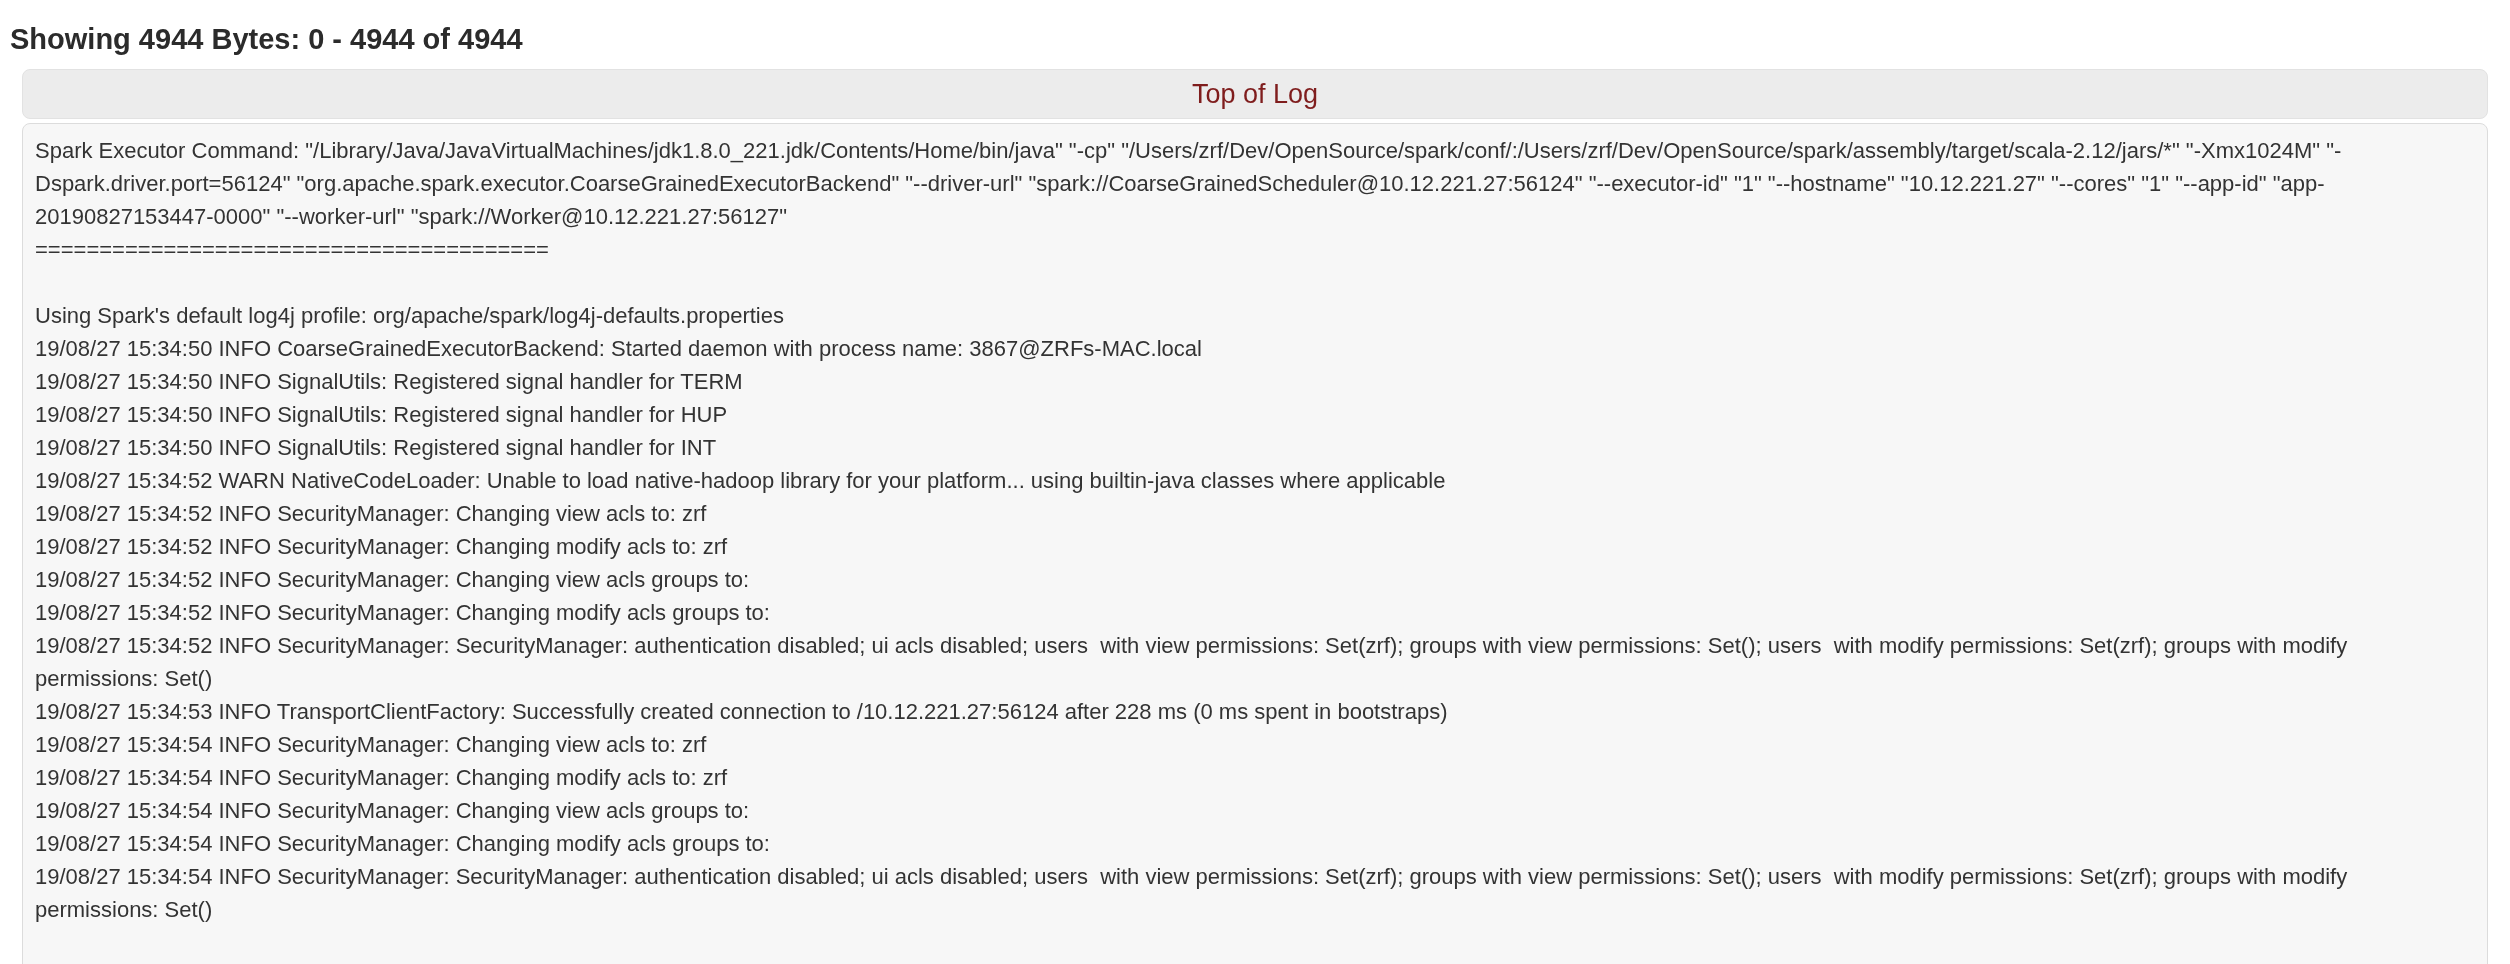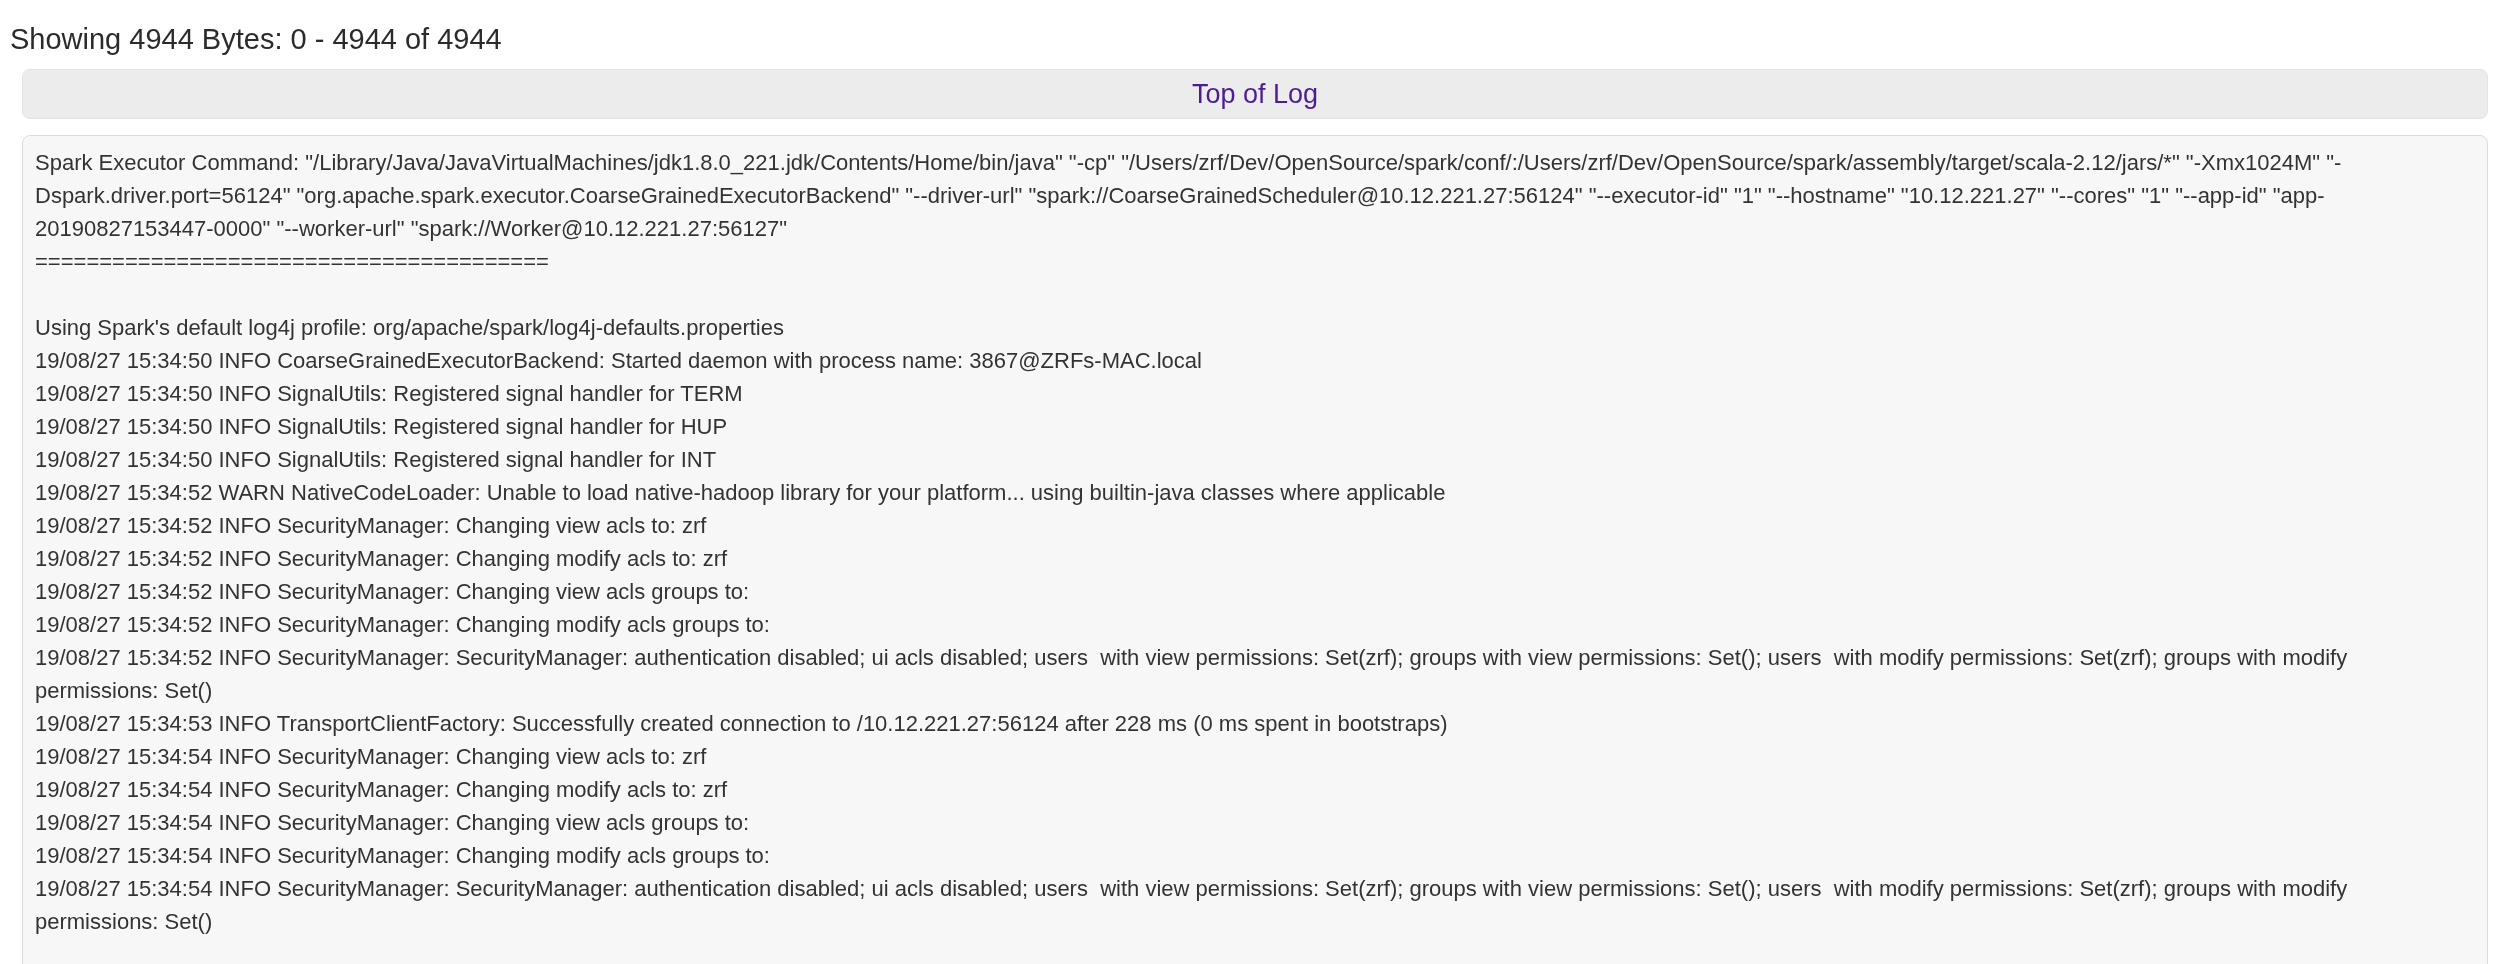--- a/index.html
+++ b/index.html
@@ -22,34 +22,34 @@
     line-height: 35px;
     font-weight: 600;
     color: #0d87c9;
     text-decoration: none;
     cursor: pointer;
   }
   .showing {
     margin: 22px 0 0 10px;
     font-size: 29px;
     line-height: 35px;
-    font-weight: 400;
+    font-weight: 700;
     color: #2b2b2b;
   }
   .log-header-bar {
-    margin: 12px 22px 16px 22px;
+    margin: 12px 22px 4px 22px;
     height: 50px;
     background: #ececec;
     border: 1px solid #e2e2e2;
     border-radius: 8px;
     display: flex;
     align-items: center;
     justify-content: center;
     font-size: 27px;
-    color: #4c1d95;
+    color: #7f1d1d;
     box-sizing: border-box;
   }
   .log-box {
     margin: 4px 22px 0 22px;
     height: 1000px; 
     background: #f7f7f7;
     border: 1px solid #dcdcdc;
     border-radius: 8px;
     padding: 10px 12px;
     box-sizing: border-box;

